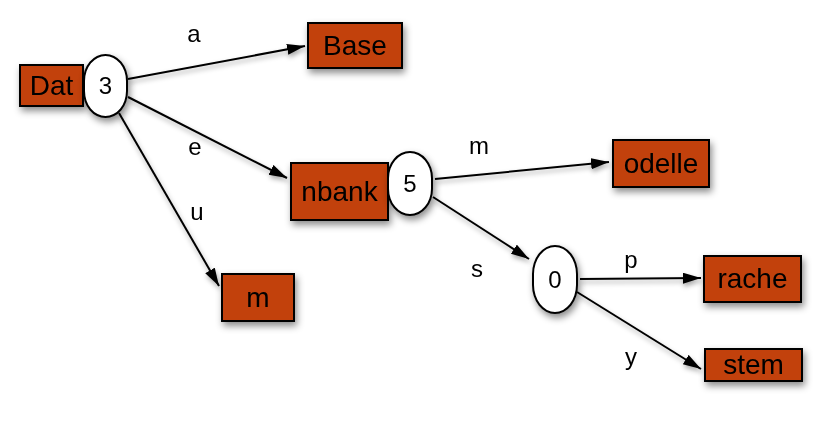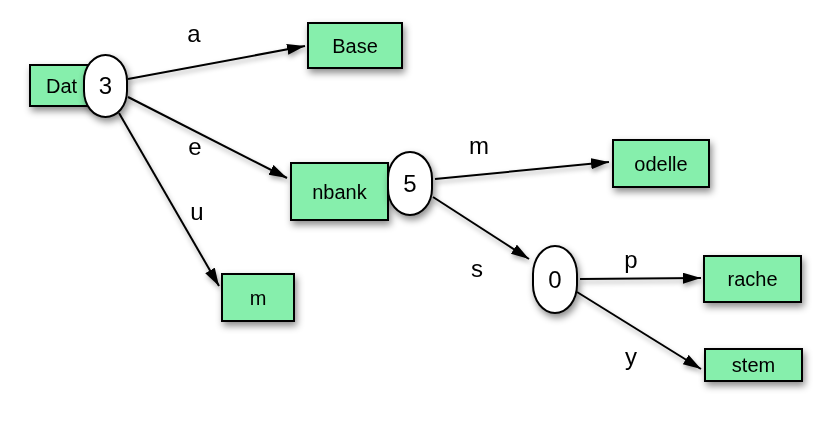--- a/index.html
+++ b/index.html
@@ -8,23 +8,23 @@
   .canvas {
     position:relative; width:837px; height:423px;
     background:#ffffff; overflow:hidden;
   }
   svg.edges {
     position:absolute; left:0; top:0; width:837px; height:423px;
     z-index:0;
     filter: drop-shadow(1.5px 3px 2.5px rgba(0,0,0,0.35));
   }
   .node-rect {
-    position:absolute; background:#86efac; border:2px solid #000;
+    position:absolute; background:#c2410c; border:2px solid #000;
     display:flex; align-items:center; justify-content:center;
-    font-size:20px; line-height:1; z-index:1;
+    font-size:28px; line-height:1; z-index:1;
     box-shadow:2px 4px 7px rgba(0,0,0,0.45);
   }
   .node-oval {
     position:absolute; background:#ffffff; border:2px solid #000;
     border-radius:50% / 42%;
     display:flex; align-items:center; justify-content:center;
     font-size:24px; line-height:1; z-index:2;
     box-shadow:2px 4px 7px rgba(0,0,0,0.45);
   }
   .edge-label {
@@ -45,21 +45,21 @@
     </defs>
     <line x1="128" y1="79" x2="305" y2="46" stroke="#000" stroke-width="2" marker-end="url(#arrow)"></line>
     <line x1="128" y1="97" x2="287" y2="178" stroke="#000" stroke-width="2" marker-end="url(#arrow)"></line>
     <line x1="119" y1="113" x2="219" y2="286" stroke="#000" stroke-width="2" marker-end="url(#arrow)"></line>
     <line x1="435" y1="179" x2="609" y2="162" stroke="#000" stroke-width="2" marker-end="url(#arrow)"></line>
     <line x1="433" y1="197" x2="529" y2="259" stroke="#000" stroke-width="2" marker-end="url(#arrow)"></line>
     <line x1="580" y1="279" x2="701" y2="278" stroke="#000" stroke-width="2" marker-end="url(#arrow)"></line>
     <line x1="577" y1="292" x2="701" y2="369" stroke="#000" stroke-width="2" marker-end="url(#arrow)"></line>
   </svg>
 
-  <div class="node-rect" style="left:29px; top:64px; width:65px; height:43px;">Dat</div>
+  <div class="node-rect" style="left:19px; top:64px; width:65px; height:43px;">Dat</div>
 
   <div class="node-rect" style="left:307px; top:22px; width:96px; height:47px;">Base</div>
 
   <div class="node-rect" style="left:290px; top:162px; width:99px; height:59px;">nbank</div>
 
   <div class="node-rect" style="left:221px; top:273px; width:74px; height:49px;">m</div>
 
   <div class="node-rect" style="left:703px; top:255px; width:99px; height:48px;">rache</div>
 
   <div class="node-rect" style="left:612px; top:139px; width:98px; height:49px;">odelle</div>

